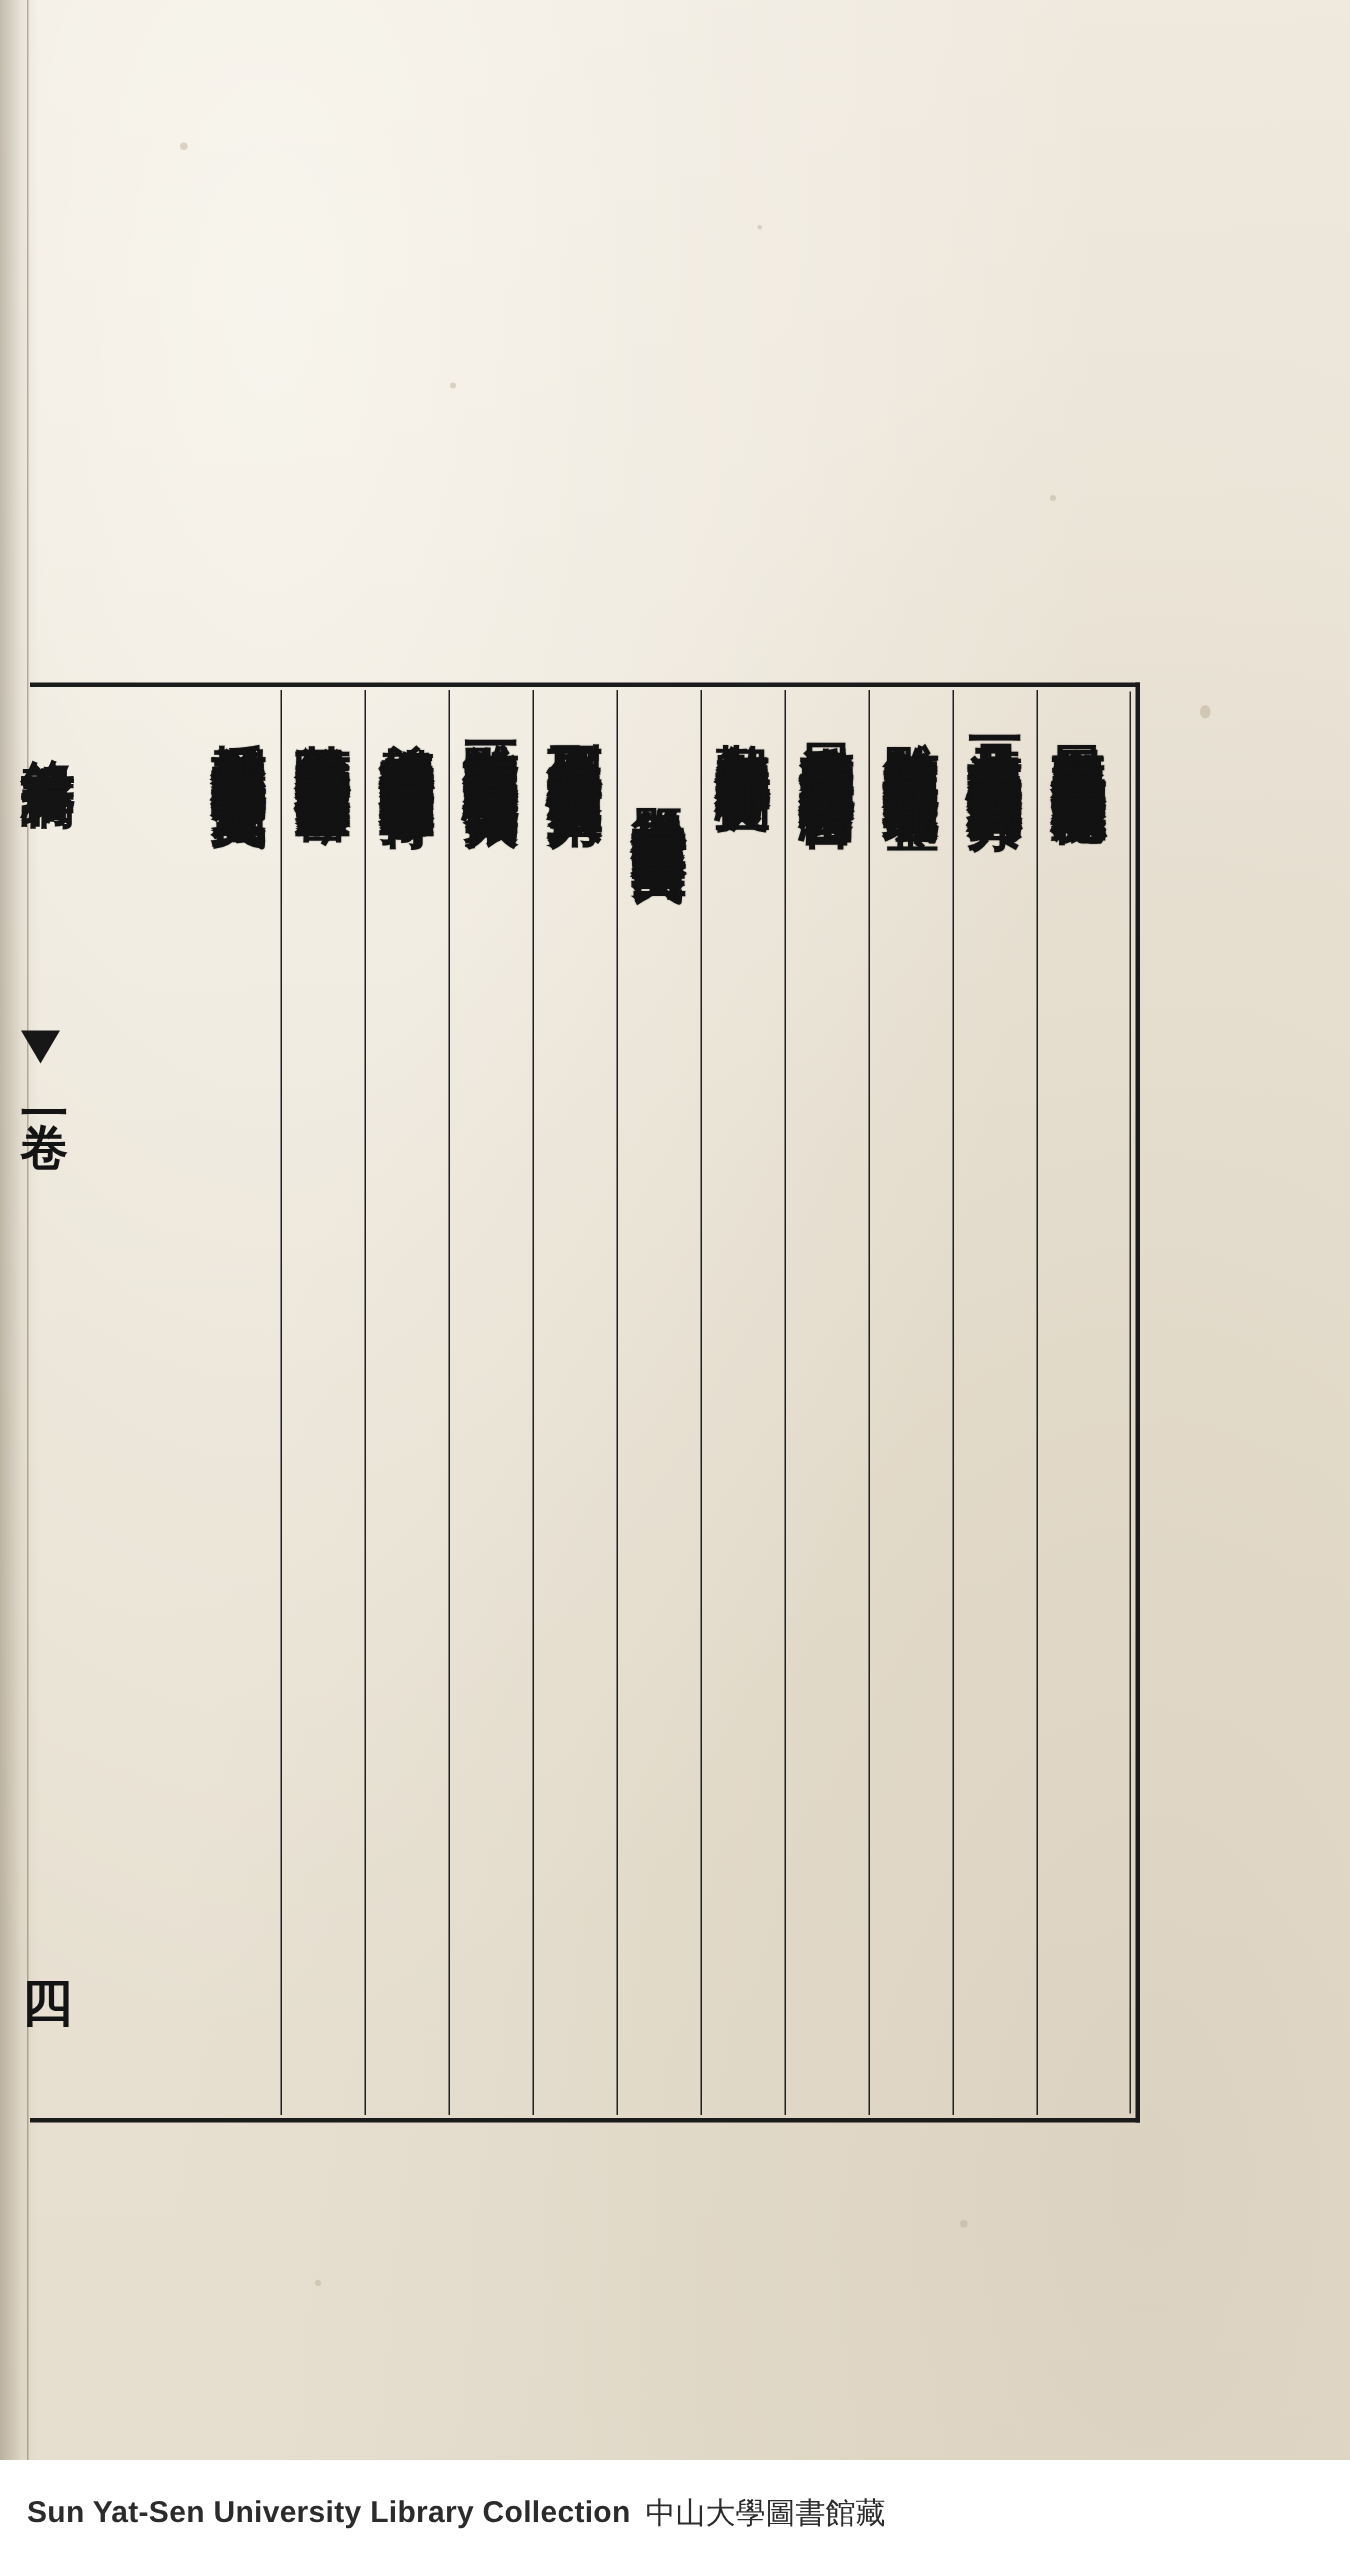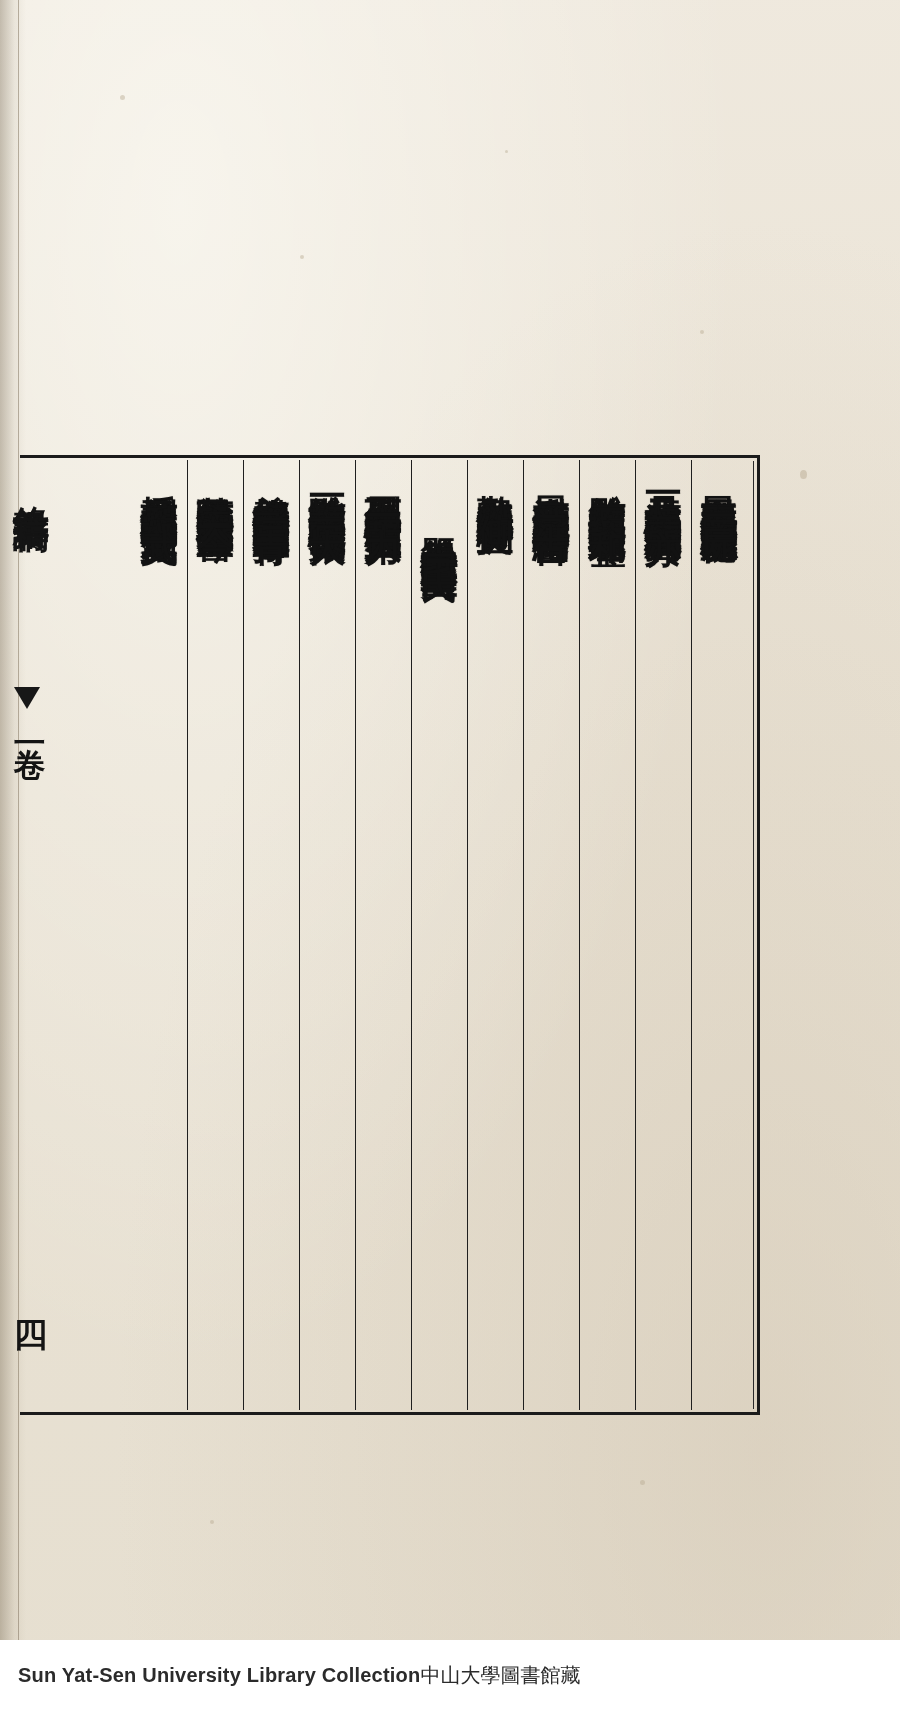--- a/index.html
+++ b/index.html
@@ -199,20 +199,21 @@
     font-size: 20px;
     font-weight: 700;
     color: #2b2b2b;
     letter-spacing: .2px;
     text-align: right;
   }
   #footer .zh {
     font-family: "DejaVu Sans", sans-serif;
     font-size: 20px;
     color: #2b2b2b;
+    margin-left: 10px;
   }
 </style>
 </head>
 <body>
 
 <div id="page">
   <div class="paper-tone"></div>
 
   <div class="speck" style="left:120px;top:95px;width:5px;height:5px;"></div>
   <div class="speck" style="left:300px;top:255px;width:4px;height:4px;"></div>

